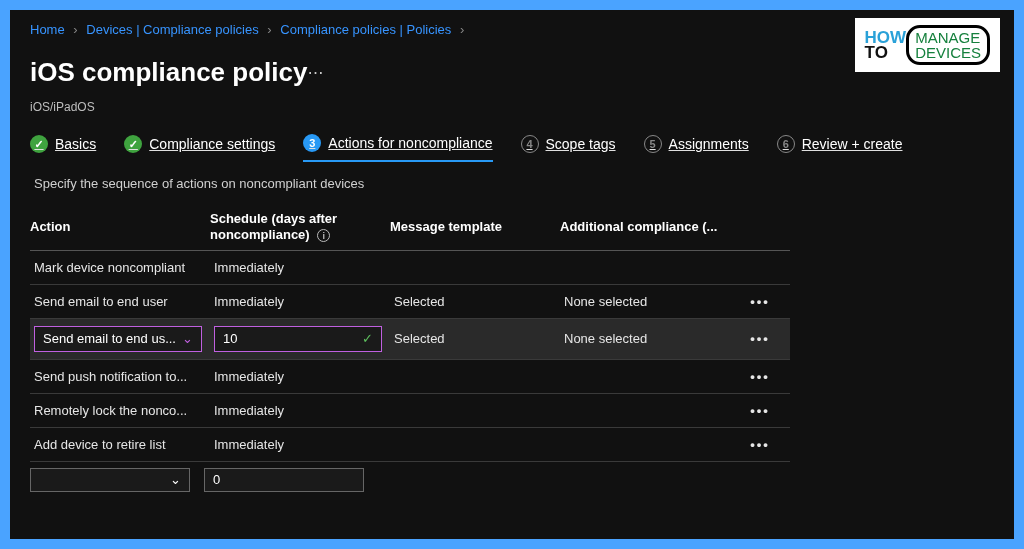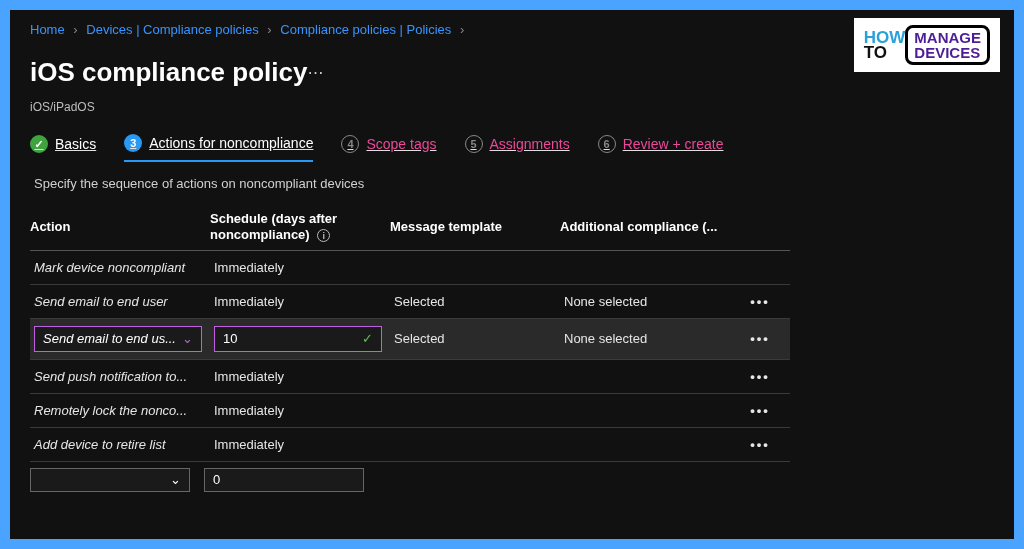--- a/index.html
+++ b/index.html
@@ -35,21 +35,21 @@
   .step-badge {
     width: 18px; height: 18px; border-radius: 50%;
     display: flex; align-items: center; justify-content: center;
     font-size: 11px; font-weight: 600;
   }
   .step-done .step-badge { background: #3fa33f; color: #fff; }
   .step-active .step-badge { background: #2899f5; color: #fff; }
   .step-pending .step-badge { border: 1px solid #888; color: #888; }
   .step-done .step-label, .step-active .step-label { color: #fff; }
   .step-active { border-bottom: 2px solid #2899f5; }
-  .step-pending .step-label { color: #ec4899; }
+  .step-pending .step-label { color: #ffffff; }
   .check-glyph::before { content: "✓"; font-size: 11px; }
   .desc { font-size: 13px; color: #d0d0d0; margin: 14px 0 14px 4px; }
   .table { width: 760px; }
   .thead, .trow {
     display: grid;
     grid-template-columns: 180px 180px 170px 180px 40px;
     align-items: center;
     border-bottom: 1px solid #3a3a3a;
     min-height: 34px;
     font-size: 13px;
@@ -95,24 +95,24 @@
     top: 8px; right: 14px;
     background: #fff;
     padding: 6px 10px;
     display: flex; align-items: center; 
     height: 54px;
   }
   .logo-how { font-weight: 800; font-size: 17px; color: #2aa1d8; line-height: 0.9; }
   .logo-how .to { color: #111; }
   .logo-box {
     border: 3px solid #000; padding: 2px 6px;
-    font-weight: 700; font-size: 15px; color: #4c1d95; line-height: 1;
-    border-radius: 8px;
-  }
-  .truncate { white-space: nowrap; overflow: hidden; text-overflow: ellipsis; font-style: italic; }
+    font-weight: 400; font-size: 15px; color: #15803d; line-height: 1;
+    border-radius: 14px;
+  }
+  .truncate { white-space: nowrap; overflow: hidden; text-overflow: ellipsis; }
 </style>
 </head>
 <body>
 
 <div class="window">
 
   <div class="logo">
     <div class="logo-how">
       <span>HOW</span><br><span class="to">TO</span>
     </div>
@@ -136,20 +136,26 @@
   </div>
   <div class="subtitle">iOS/iPadOS</div>
 
   <div class="wizard">
     <div class="step step-done">
       <div class="step-badge">
           <span class="check-glyph"></span>
         </div>
       <div class="step-label">Basics</div>
     </div>
+    <div class="step step-done">
+      <div class="step-badge">
+          <span class="check-glyph"></span>
+        </div>
+      <div class="step-label">Compliance settings</div>
+    </div>
     <div class="step step-active">
       <div class="step-badge">3</div>
       <div class="step-label">Actions for noncompliance</div>
     </div>
     <div class="step step-pending">
       <div class="step-badge">4</div>
       <div class="step-label">Scope tags</div>
     </div>
     <div class="step step-pending">
       <div class="step-badge">5</div>

